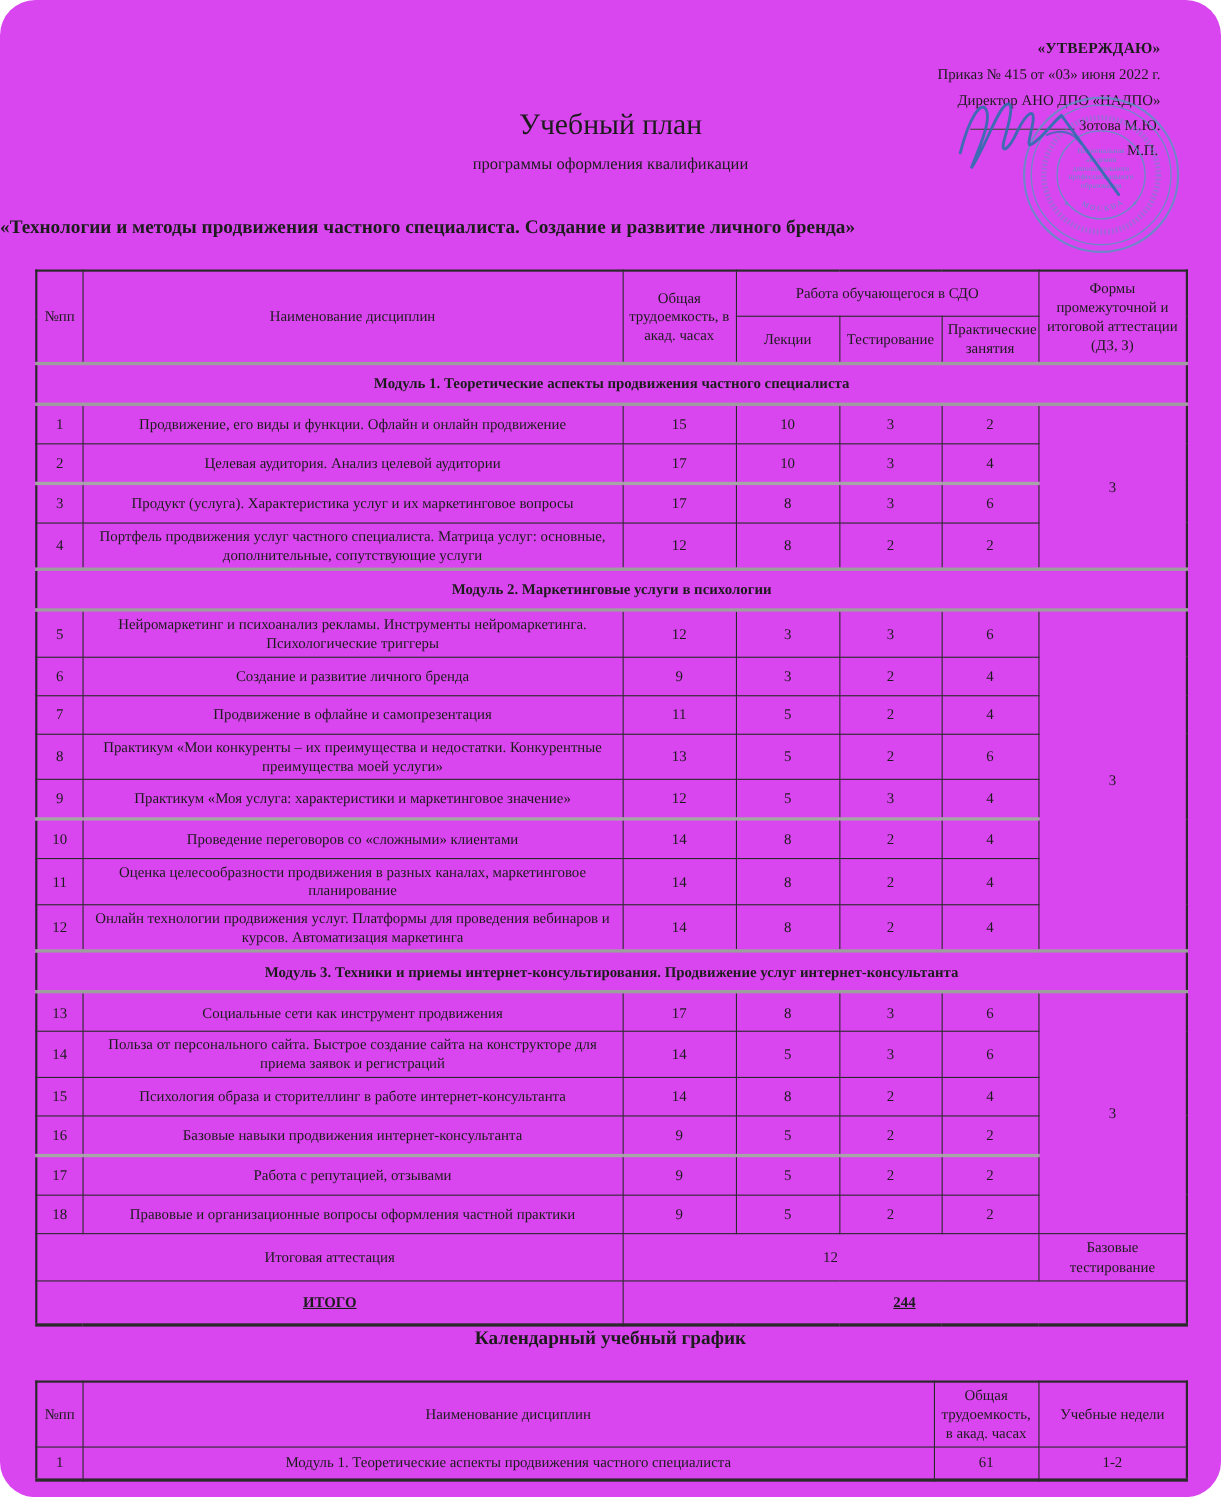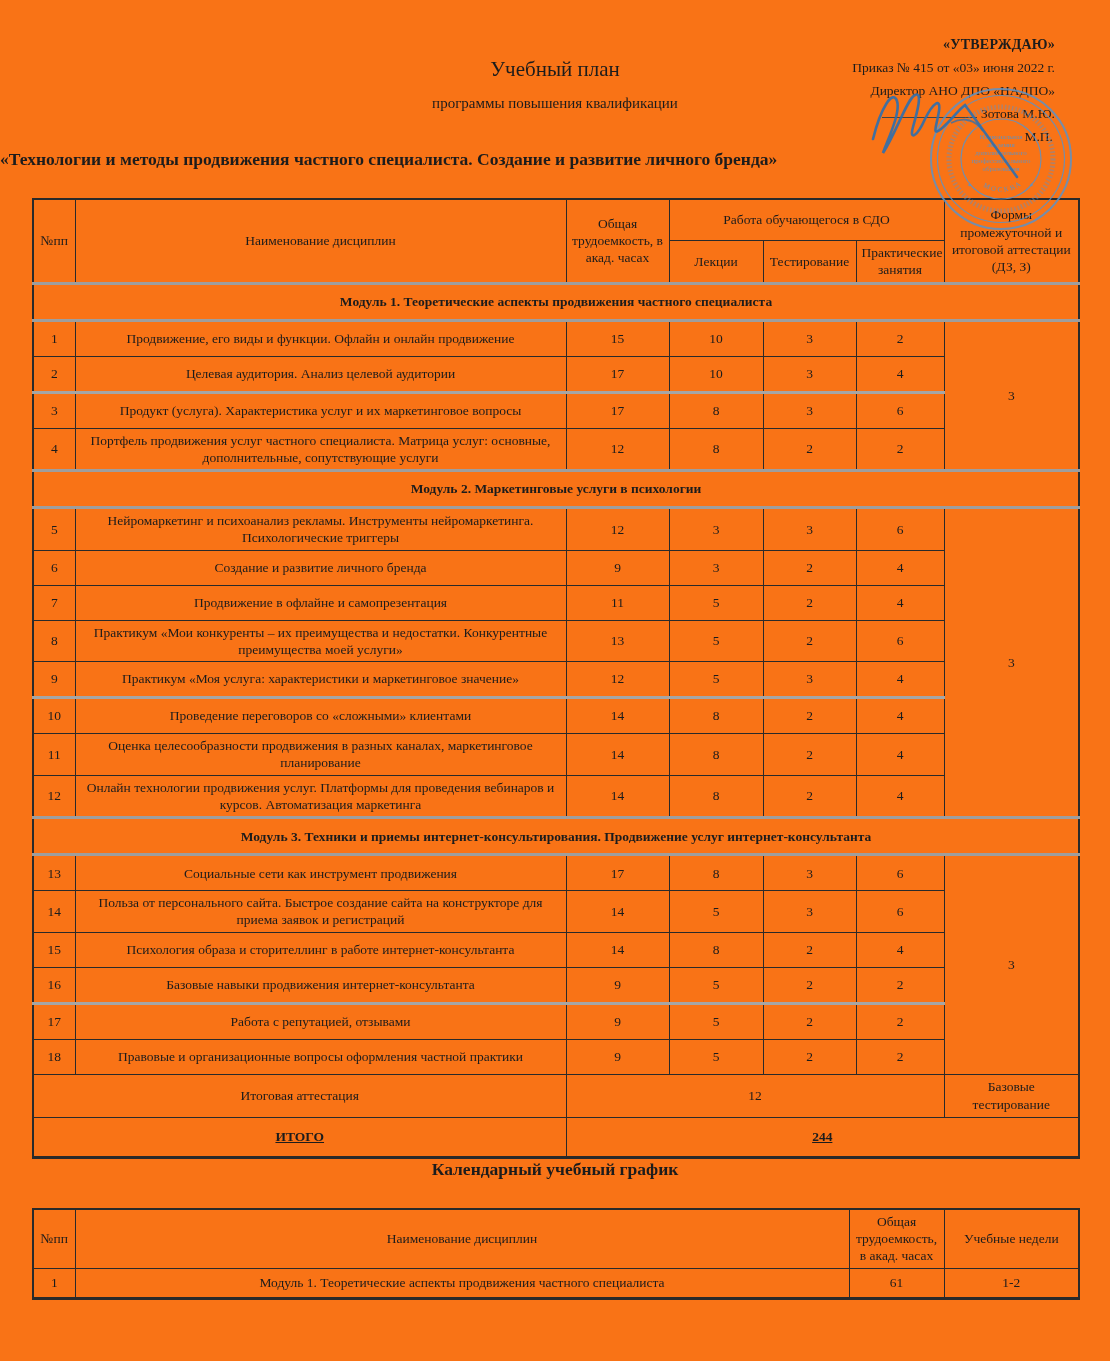--- a/index.html
+++ b/index.html
@@ -1,30 +1,30 @@
 <!DOCTYPE html>
 <html lang="ru"><head>
 <meta charset="utf-8">
 <style>
   html,body { margin:0; padding:0; background:#ffffff; }
   .page {
-    position:relative; width:1110px; height:1361px; background:#f97316;
+    position:relative; width:1110px; height:1361px; background:#d946ef;
     font-family:"Liberation Serif","DejaVu Serif",serif; color:#1c1c1c;
-    overflow:hidden; box-sizing:border-box;
+    overflow:hidden; box-sizing:border-box;border-radius:32px;
   }
   
   .approval { position:absolute; top:33px; right:55px; text-align:right; line-height:23px; font-size:13.5px; z-index:2; }
   .approval .approve { font-weight:bold; font-size:14px; letter-spacing:.2px; }
   .sig-row { white-space:nowrap; }
   .sig-line { display:inline-block; width:95px; border-bottom:1.2px solid #444; height:14px; margin-right:4px; }
   .seal-label { padding-right:2px; }
   .stamp-svg { position:absolute; top:50px; right:-22px; pointer-events:none; }
   .signature-svg { position:absolute; top:46px; right:18px; pointer-events:none; }
   
-  .title-main { padding-top:57px; margin:0; text-align:center; font-size:21px; font-weight:normal; }
+  .title-main { padding-top:98px; margin:0; text-align:center; font-size:27px; font-weight:normal; }
   .title-sub  { margin-top:13px; text-align:center; font-size:15px; }
   .title-program { margin-top:37px; text-align:left; font-size:17.5px; font-weight:bold; }
   
   .tbl-wrap { margin:28px 32px 0 32px; }
   table.doc { border-collapse:collapse; table-layout:fixed; width:1046px; font-size:13.5px; }
   table.doc { border:2px solid #2a2a2a; border-bottom-width:3px; }
   table.doc td, table.doc th {
     border:1px solid #2a2a2a; padding:3px 5px; vertical-align:middle;
     text-align:center; font-weight:normal; line-height:1.28; overflow:hidden;
   }
@@ -77,21 +77,21 @@
       </g>
     </svg>
 
     <svg class="signature-svg" width="170" height="110" viewBox="0 0 170 110">
       <path d="M6,60 C14,28 26,10 30,22 C34,34 20,62 16,74 C30,52 40,20 48,16 C56,12 50,34 46,48 C42,62 50,58 58,40 C66,24 74,18 72,32 C70,46 64,58 74,50 C84,42 92,30 98,26 L150,98" stroke="#2e6fae" stroke-width="2.6" fill="none" stroke-linecap="round" opacity="0.9"></path>
       <path d="M84,44 C96,38 108,40 116,52" stroke="#2e6fae" stroke-width="1.8" fill="none" opacity="0.75"></path>
     </svg>
   </div>
 
   <h1 class="title-main">Учебный план</h1>
-  <div class="title-sub">программы повышения квалификации</div>
+  <div class="title-sub">программы оформления квалификации</div>
   <div class="title-program">«Технологии и методы продвижения частного специалиста. Создание и развитие личного бренда»</div>
 
   <div class="tbl-wrap">
     <table class="doc">
       <colgroup>
         <col style="width:42px">
           <col style="width:491px">
           <col style="width:103px">
         <col style="width:94px">
           <col style="width:93px">

